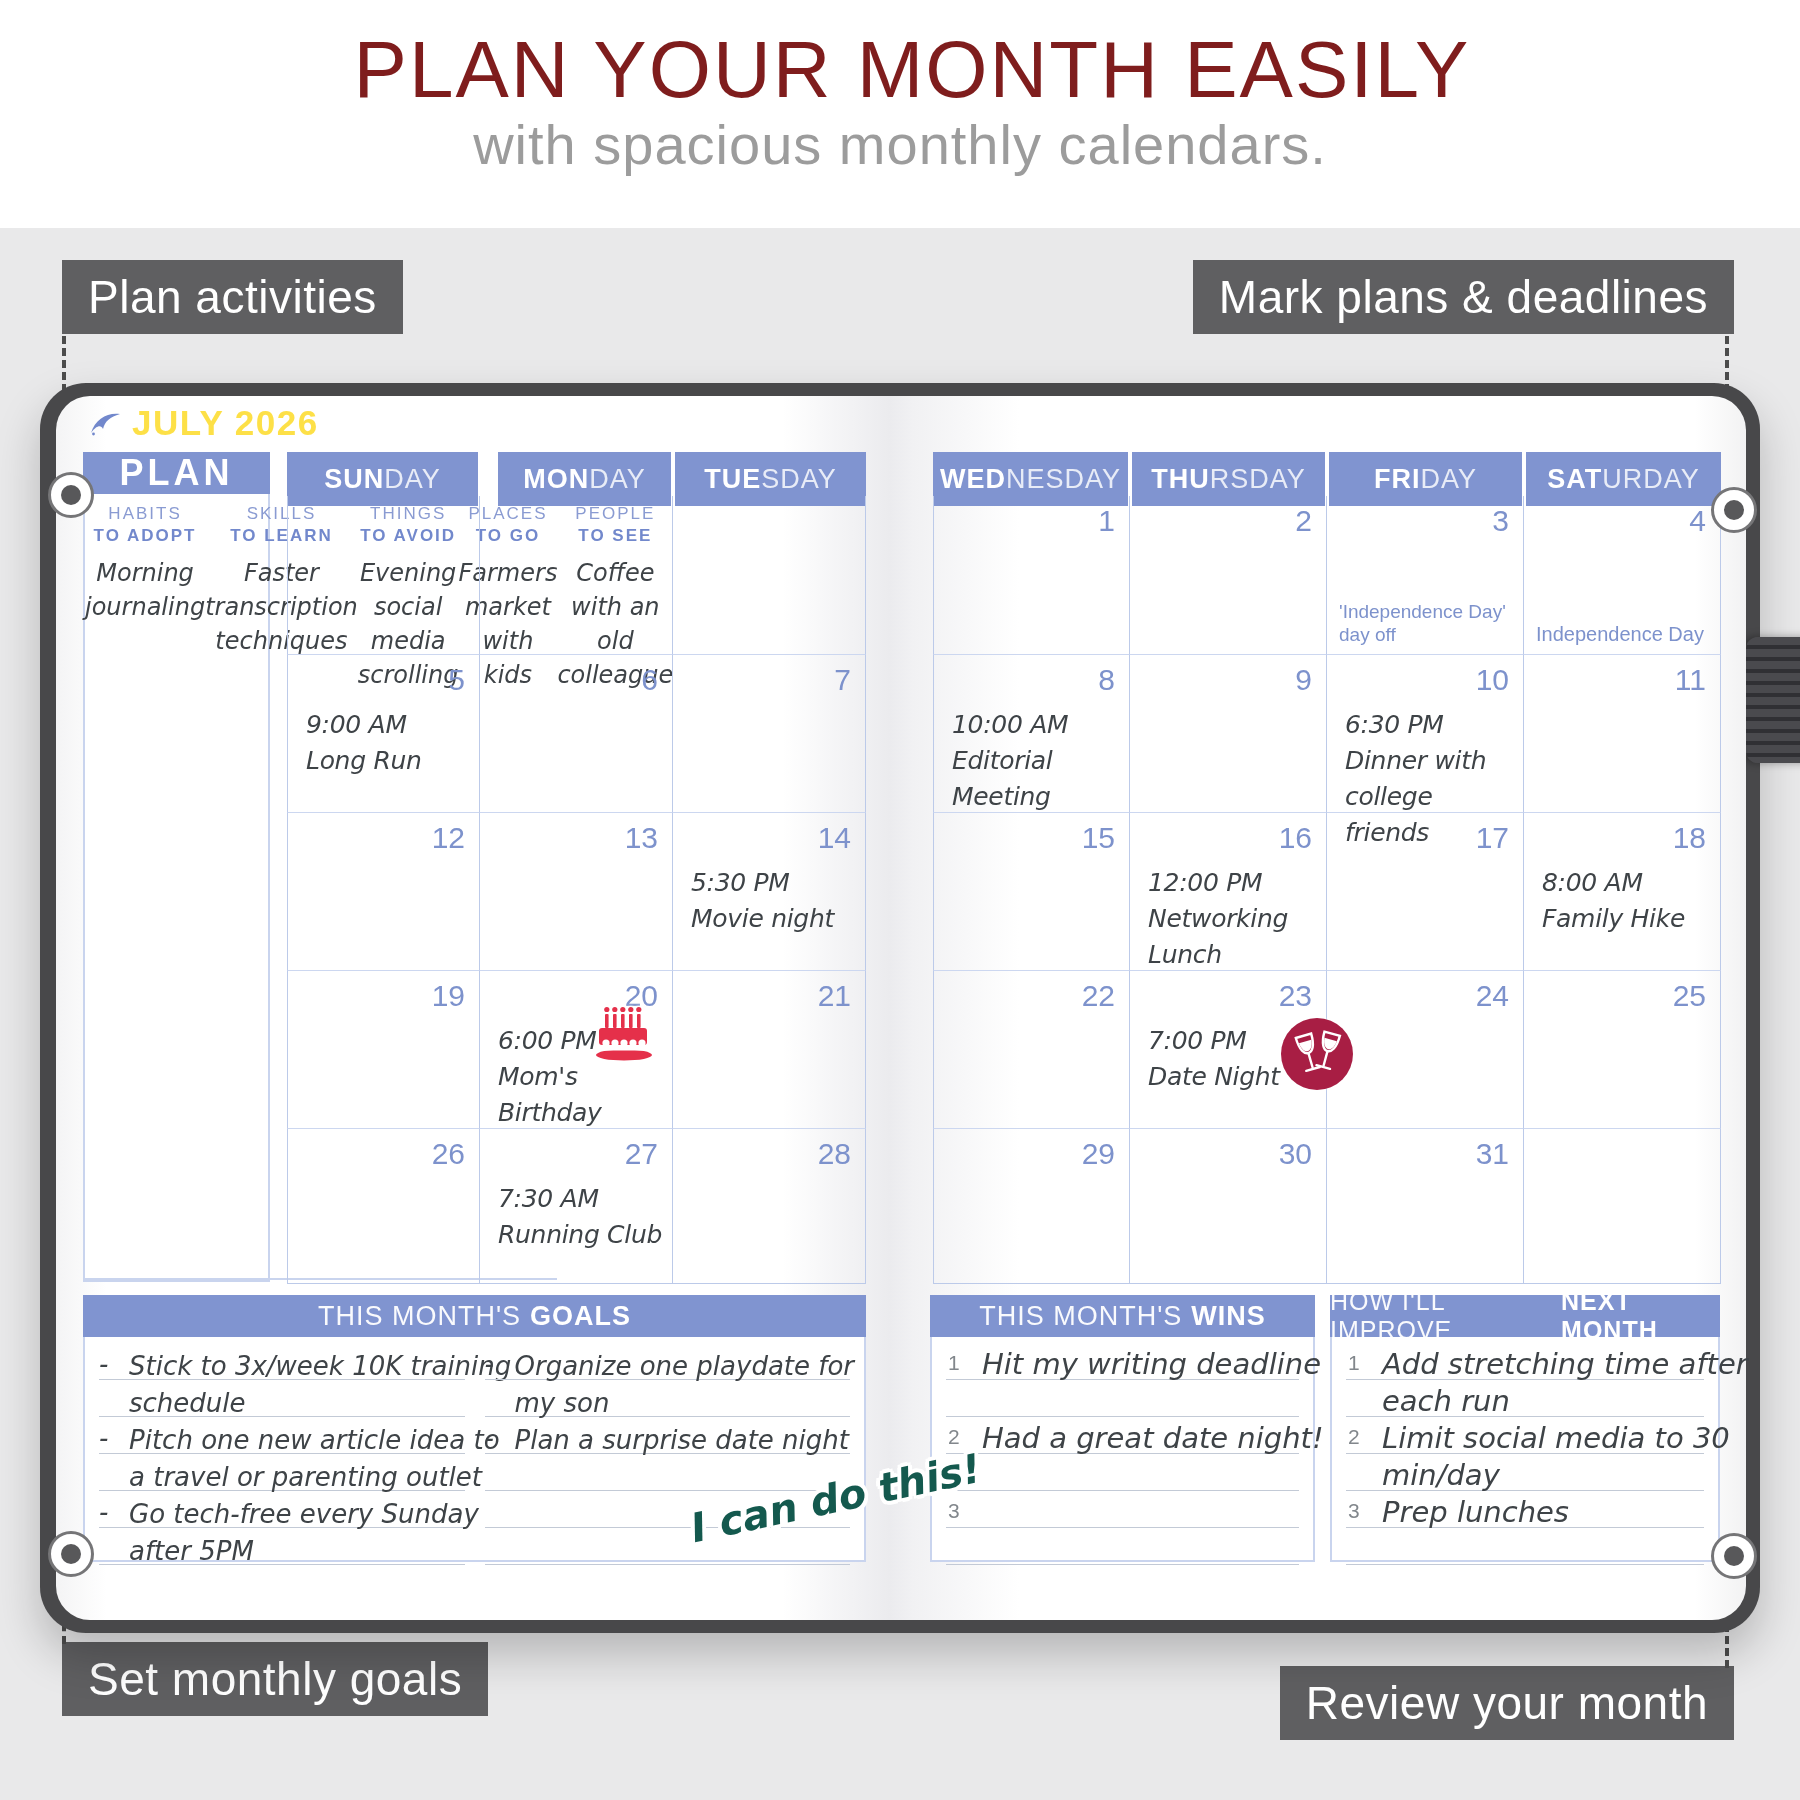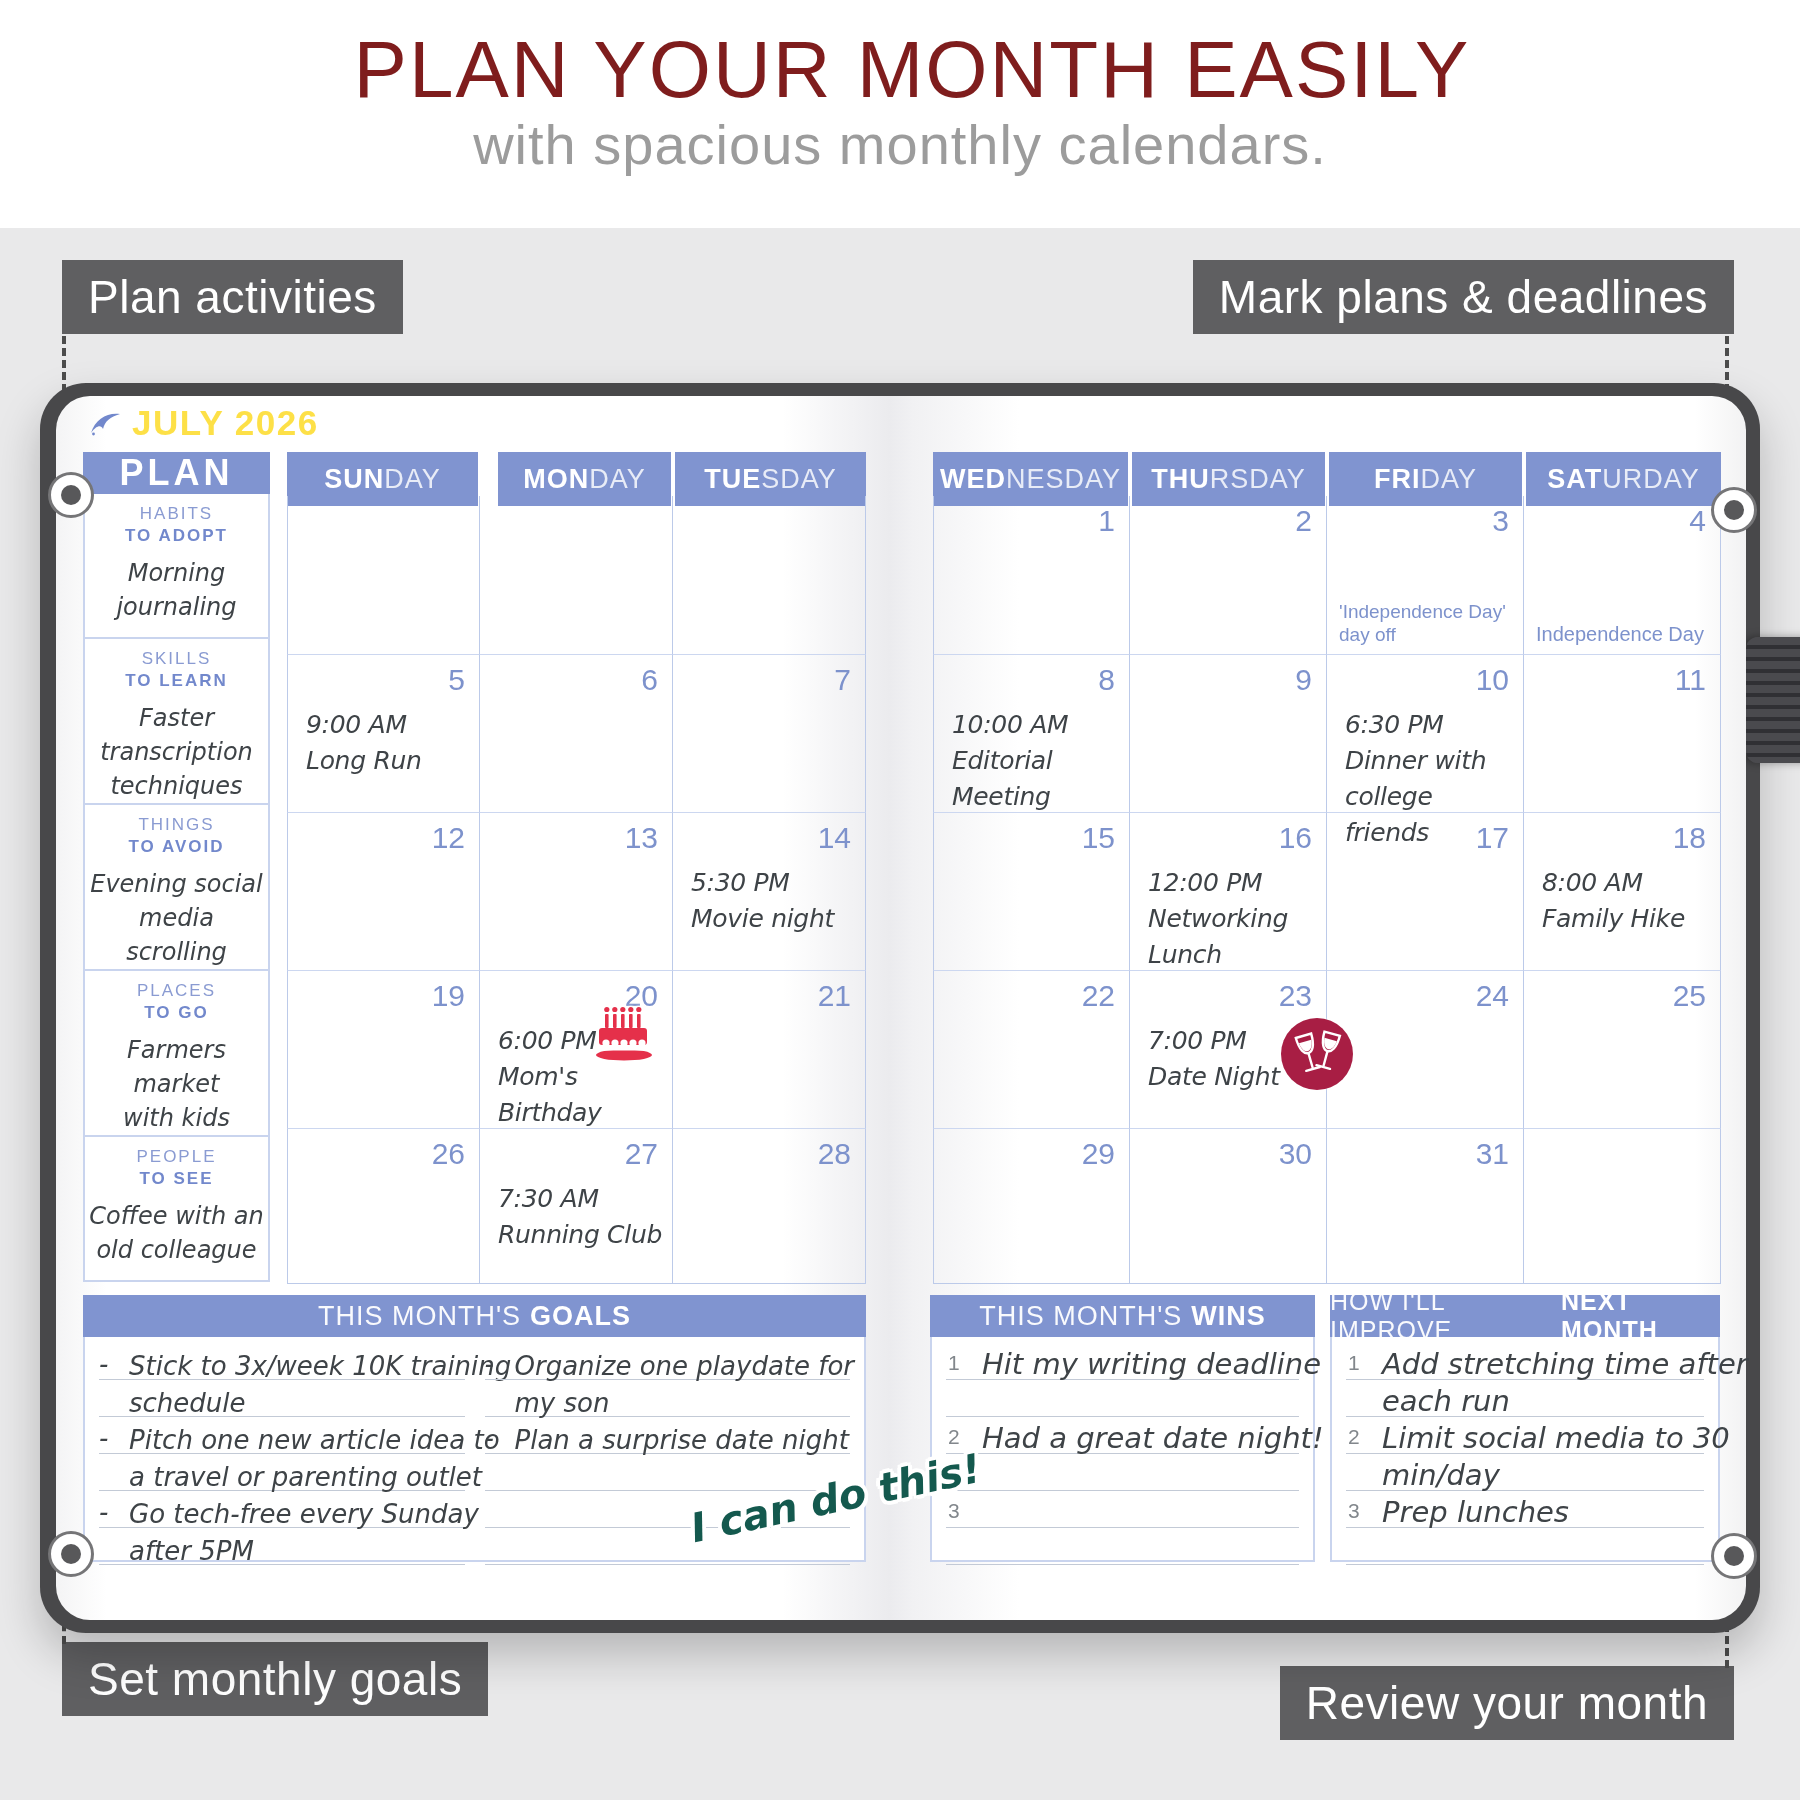--- a/index.html
+++ b/index.html
@@ -35,21 +35,21 @@
   .month-title{font-size:35px;font-weight:800;color:#fde047;letter-spacing:1.5px}
 
   .bar{background:#8094d0;color:#fff;display:flex;align-items:center;justify-content:center}
   .bar .reg{font-weight:400;color:rgba(255,255,255,.82)}
   .bar .bold{font-weight:700}
 
   
   .plan-header{position:absolute;left:43px;top:69px;width:187px;height:42px;
       font-size:36px;font-weight:700;letter-spacing:4px}
   .plan-body{position:absolute;left:43px;top:111px;width:187px;height:788px;background:#fff;
-      border:2px solid #c9d4ee;border-top:none;box-sizing:border-box;display:flex;flex-direction:column}
+      border:2px solid #c9d4ee;border-top:none;box-sizing:border-box;display:flex;flex-direction:row}
   .plan-sec{flex:1;border-bottom:2px solid #c9d4ee;text-align:center;padding-top:10px;box-sizing:border-box}
   .plan-sec:last-child{border-bottom:none}
   .plan-label-top{font-size:17px;letter-spacing:2px;color:#8a9bd2}
   .plan-label-bottom{font-size:17px;letter-spacing:2px;color:#7288cc;font-weight:700;margin-top:2px}
   .hand{font-family:"DejaVu Sans",sans-serif;font-style:italic;color:#3e4347}
   .plan-note{margin-top:10px;font-size:24px;line-height:34px}
 
   
   .cal-grid{position:absolute;top:69px}
   .cal-col{position:absolute;top:0}

